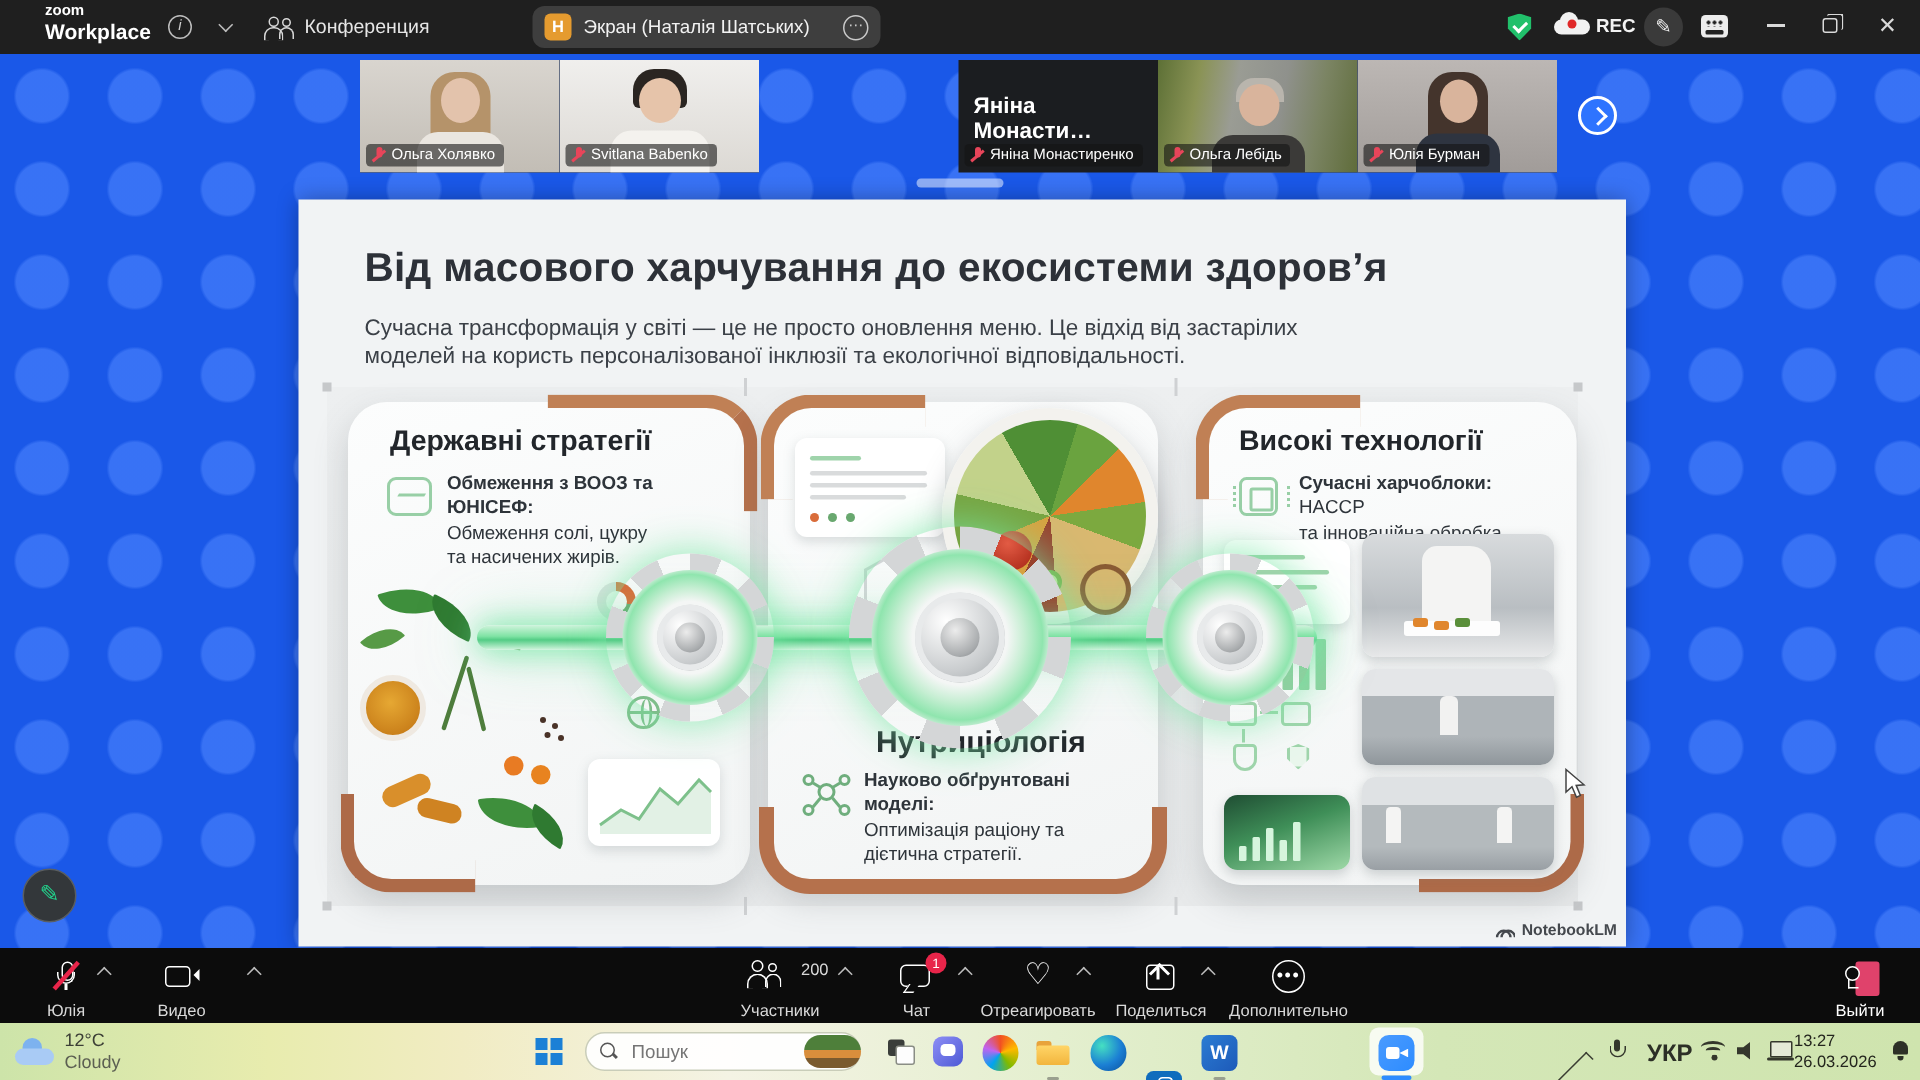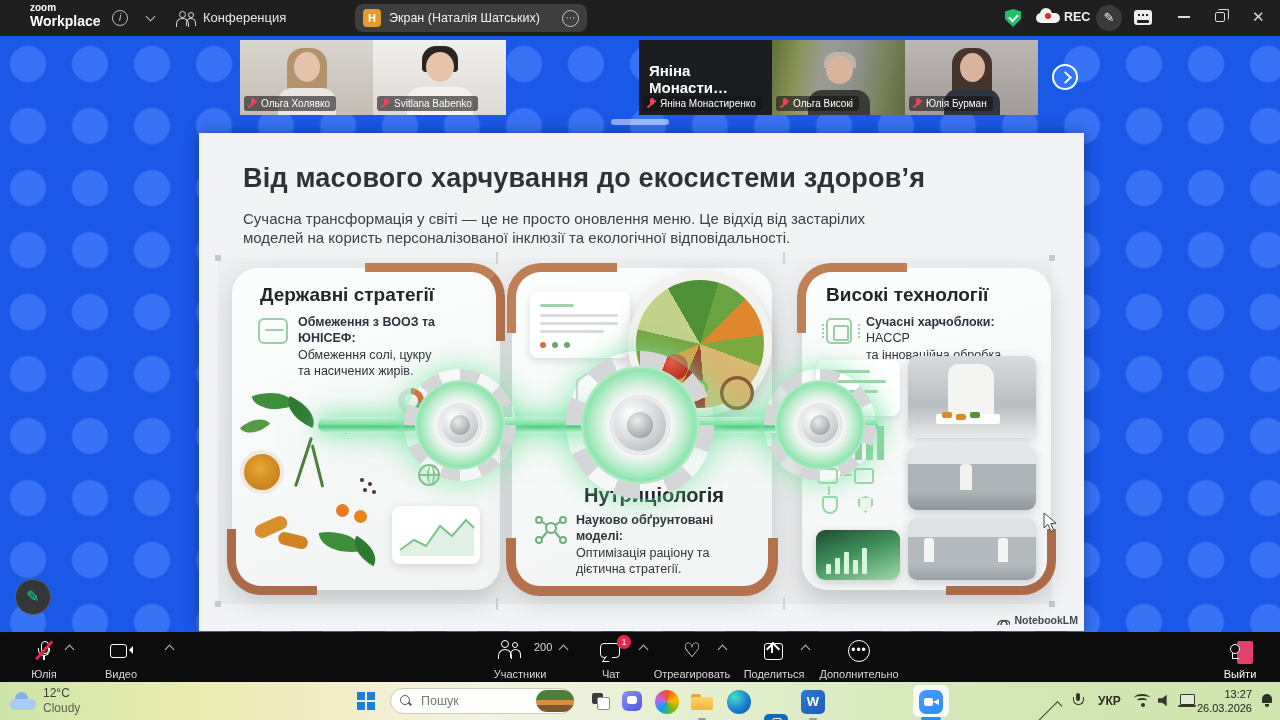--- a/index.html
+++ b/index.html
@@ -190,31 +190,31 @@
   .zoom-active{position:absolute;left:913px;top:3px;width:36px;height:32px;background:rgba(255,255,255,.8);border-radius:6px;}
   .zoomapp{position:absolute;left:919px;top:8px;width:24px;height:24px;border-radius:7px;background:linear-gradient(135deg,#4a9bff,#2d8cff);}
   .zoomapp::after{content:"";position:absolute;left:5px;top:8px;width:9px;height:8px;background:#fff;border-radius:2px;}
   .zoomapp::before{content:"";position:absolute;left:14px;top:9px;width:6px;height:6px;background:#fff;clip-path:polygon(0 50%,100% 0,100% 100%);}
   .zoom-underline{position:absolute;left:921px;top:35px;width:20px;height:3px;border-radius:2px;background:#2d8cff;}
   .tray{position:absolute;top:0;height:38px;color:#26281f;}
   .tray-chev{left:1043px;top:16px;border-color:#3a3d32;}
   .tmic{position:absolute;left:1072px;top:11px;width:12px;height:16px;}
   .tmic::before{content:"";position:absolute;left:3.5px;top:0;width:4.5px;height:8px;background:#34372c;border-radius:2px;}
   .tmic::after{content:"";position:absolute;left:1px;top:4px;width:9px;height:7px;border:1.6px solid #34372c;border-top:none;border-radius:0 0 6px 6px;}
-  .lang{position:absolute;left:1098px;top:12px;font-size:12px;font-weight:600;color:#2c2f26;}
+  .lang{position:absolute;left:1098px;top:12px;font-size:16px;font-weight:600;color:#2c2f26;}
   .wifi{position:absolute;left:1134px;top:12px;width:16px;height:13px;}
   .wifi i{position:absolute;border:2px solid #34372c;border-bottom:none;border-left:none;border-right:none;border-radius:50% 50% 0 0;}
   .wifi .a1{left:0;top:0;width:16px;height:8px;}
   .wifi .a2{left:3px;top:4px;width:10px;height:5px;}
   .wifi .a3{left:6.5px;bottom:0;width:4px;height:4px;background:#34372c;border-radius:50%;}
   .spk{position:absolute;left:1158px;top:12px;width:14px;height:13px;background:#34372c;clip-path:polygon(0 32%,30% 32%,62% 5%,62% 95%,30% 68%,0 68%);}
   .lapt{position:absolute;left:1178px;top:12px;width:18px;height:13px;}
   .lapt::before{content:"";position:absolute;left:2px;top:0;width:13px;height:9px;border:1.7px solid #34372c;border-radius:1px;background:#e4e9d6;}
   .lapt::after{content:"";position:absolute;left:0;bottom:0;width:18px;height:2.5px;background:#34372c;border-radius:1px;}
-  .clock{position:absolute;left:1196px;top:5px;width:56px;text-align:right;font-size:11px;color:#23251d;line-height:1.3;}
+  .clock{position:absolute;left:1196px;top:5px;width:56px;text-align:left;font-size:11px;color:#23251d;line-height:1.3;}
   .bell{position:absolute;left:1260px;top:12px;width:13px;height:13px;}
   .bell::before{content:"";position:absolute;left:1.5px;top:0;width:10px;height:9px;background:#2d3027;border-radius:5px 5px 1px 1px;}
   .bell::after{content:"";position:absolute;left:4.5px;bottom:0;width:4px;height:3px;background:#2d3027;border-radius:0 0 3px 3px;}
 
   .cursor{position:absolute;z-index:40;}
 </style>
 </head>
 <body>
 
 <div id="root">
@@ -281,21 +281,21 @@
         <span>Яніна Монастиренко</span>
       </div>
   </div>
   <div class="thumb" style="left:772px;">
     <div style="position:absolute;inset:0;background:linear-gradient(100deg,#5d7036 0%,#8a9355 20%,#9a9c94 38%,#8f918c 60%,#7b8463 78%,#5f6c3a 100%);"></div>
     <div class="ph-hair" style="left:52px;top:12px;width:32px;height:16px;background:#b9b5ad;border-radius:12px 12px 0 0;"></div>
     <div class="ph-head" style="left:54px;top:16px;width:27px;height:28px;background:#d9b49c;"></div>
     <div class="ph-body" style="left:36px;top:50px;width:62px;height:25px;background:#3b3a38;"></div>
     <div class="pill">
         <span class="mic-off"></span>
-        <span>Ольга Високі</span>
+        <span>Ольга Лебідь</span>
       </div>
   </div>
   <div class="thumb" style="left:905px;">
     <div style="position:absolute;inset:0;background:linear-gradient(180deg,#bcb7b4,#a19c99);"></div>
     <div class="ph-hair" style="left:47px;top:8px;width:40px;height:62px;background:#44342c;border-radius:16px 16px 8px 8px;"></div>
     <div class="ph-head" style="left:55px;top:13px;width:25px;height:29px;background:#d9b49c;"></div>
     <div class="ph-body" style="left:39px;top:49px;width:56px;height:26px;background:#2e3440;"></div>
     <div class="pill">
         <span class="mic-off"></span>
         <span>Юлія Бурман</span>

